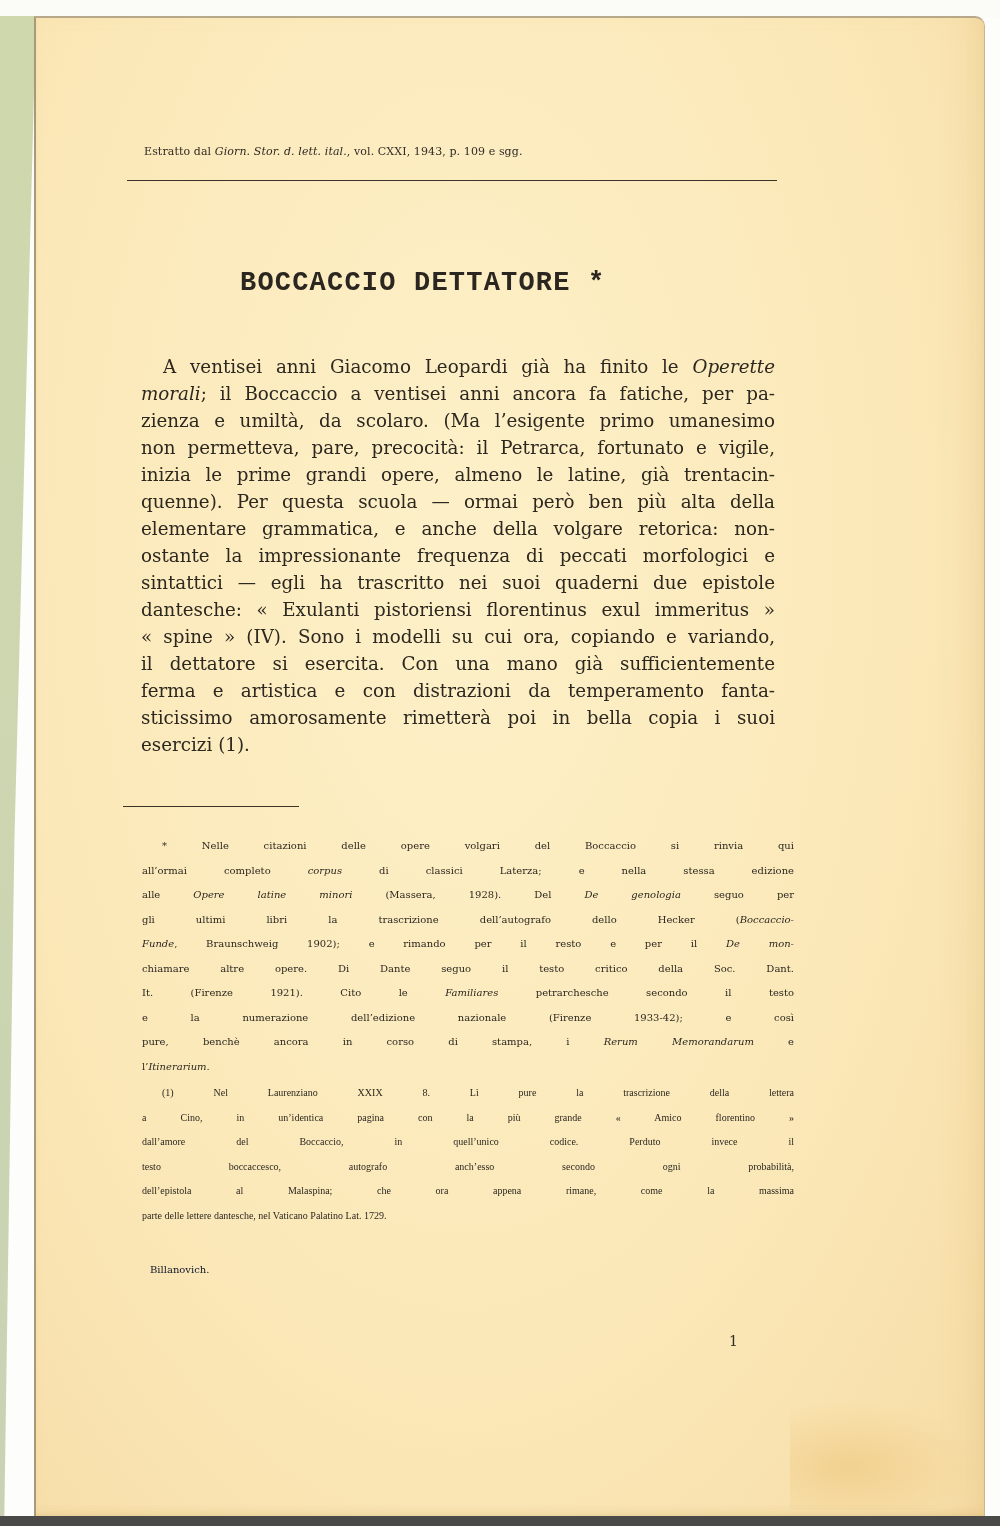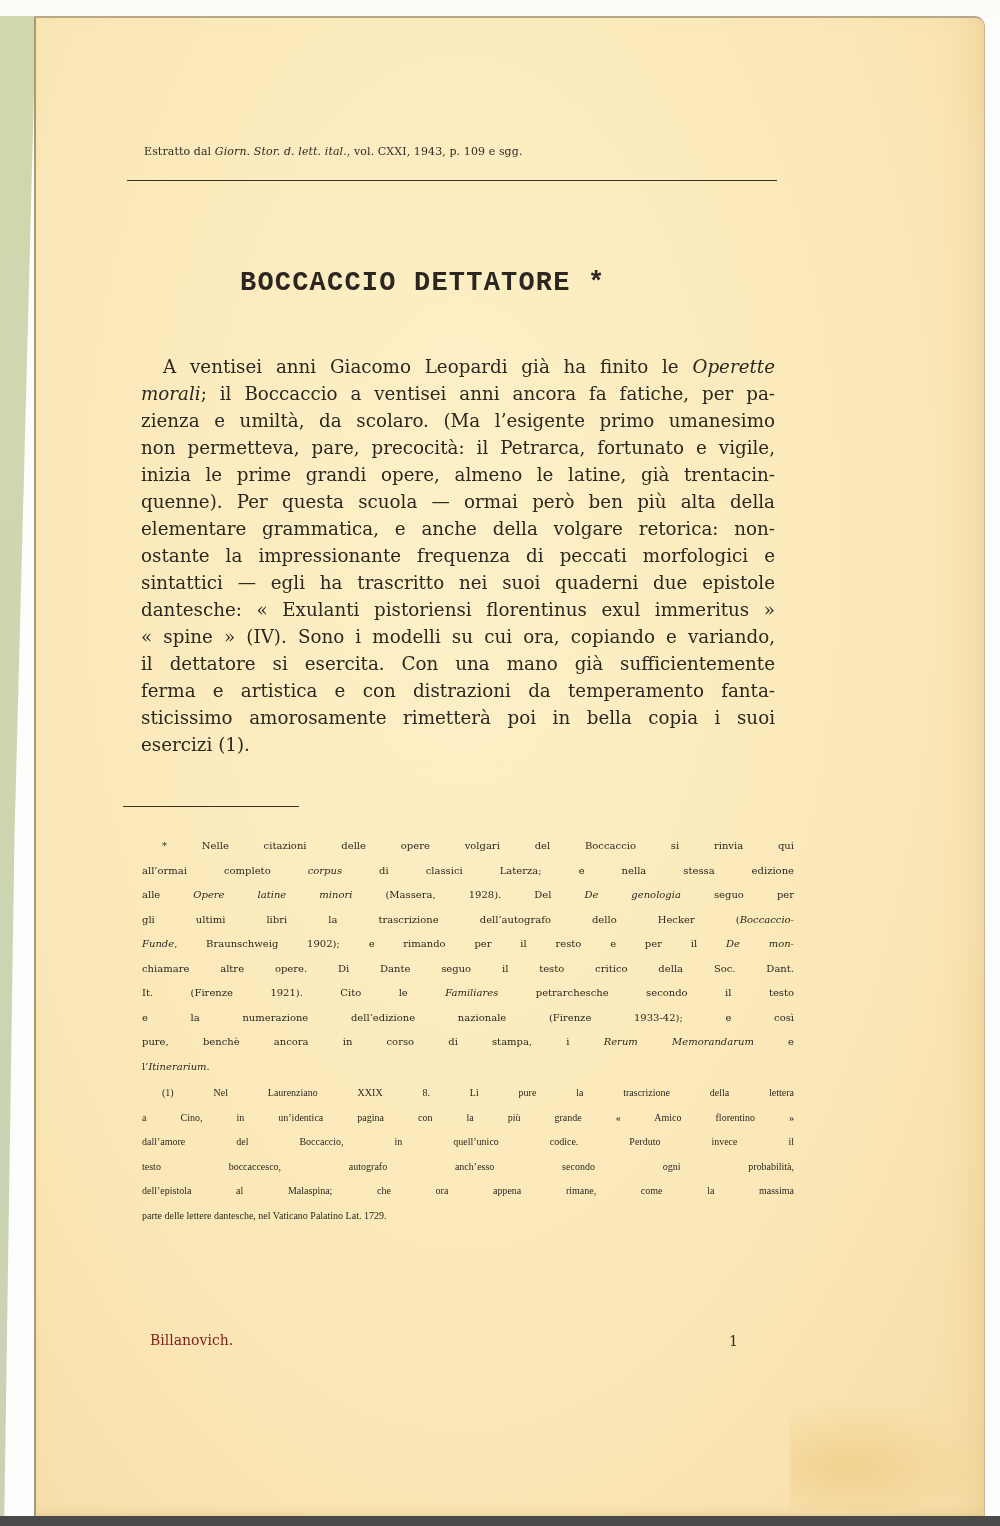--- a/index.html
+++ b/index.html
@@ -52,21 +52,21 @@
   .footnotes {
     position: absolute; left: 121px; top: 834px; width: 652px;
     font-size: 10px; line-height: 24.5px; color: #2c2820; margin-left: 21px;
   }
   .footnotes .ln { display: block; text-align: justify; text-align-last: justify; white-space: nowrap; }
   .footnotes .ln.ind { padding-left: 20px; }
   .footnotes .ln.last { text-align-last: left; }
   .footnotes .note2 { margin-top: 2px; font-family: Liberation Serif, serif; }
   i { font-style: italic; }
 
-  .footer-author { position: absolute; left: 150px; top: 1332px; font-size: 14px; color: #7f1d1d; }
+  .footer-author { position: absolute; left: 150px; top: 1264px; font-size: 10px; color: #0f172a; }
   .footer-page { position: absolute; left: 729px; top: 1333px; font-size: 14px; color: #2f2b24; }
 </style>
 </head>
 <body>
 
 <div class="scan-top"></div>
 <div class="cover-strip"></div>
 <div class="page"></div>
 <div class="stain-right"></div>
 <div class="bottom-edge"></div>

